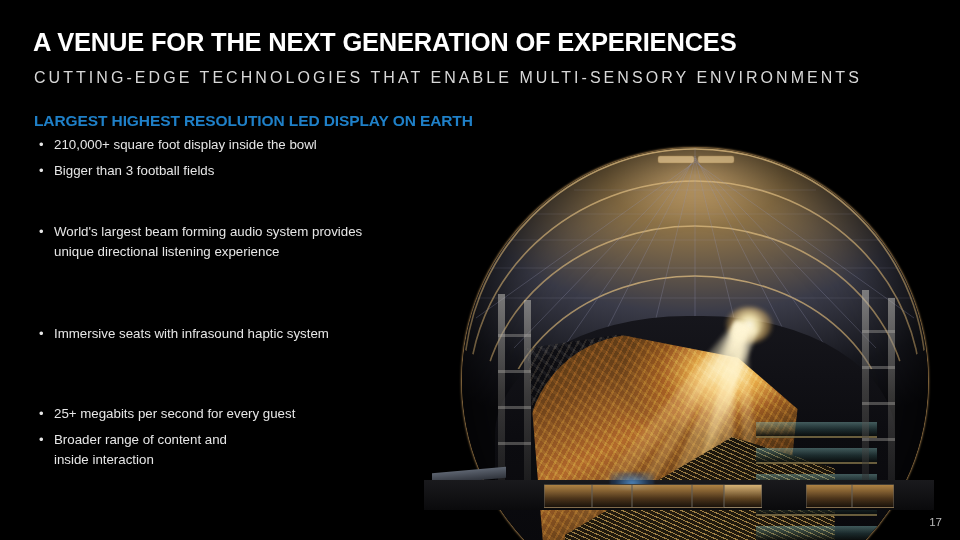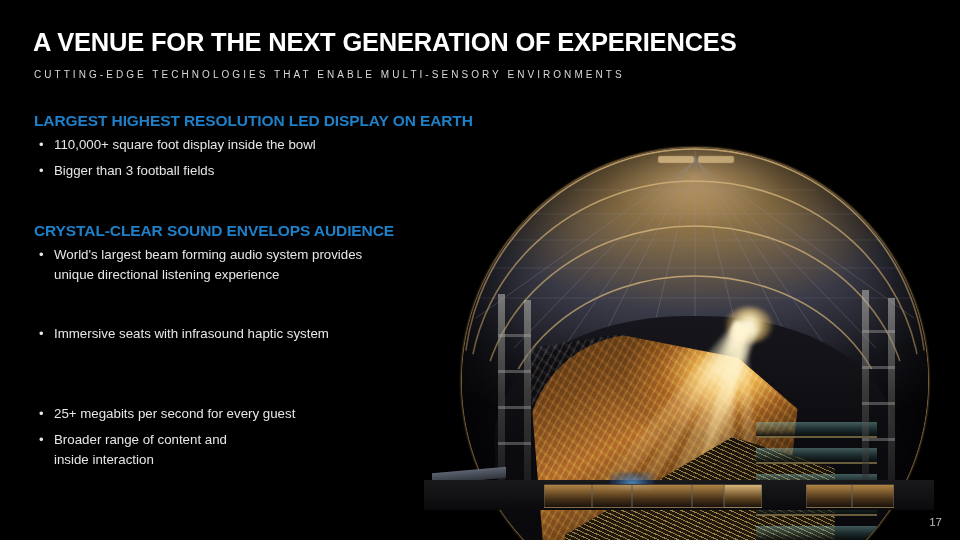--- a/index.html
+++ b/index.html
@@ -26,21 +26,21 @@
     font-size: 25.5px;
     font-weight: bold;
     color: #ffffff;
     letter-spacing: -0.2px;
     white-space: nowrap;
   }
   #slide-subtitle {
     position: absolute;
     left: 34px;
     top: 69px;
-    font-size: 10px;
+    font-size: 16px;
     font-weight: normal;
     color: #d8d8d8;
     letter-spacing: 3.05px;
     white-space: nowrap;
   }
 
   
   #content-column {
     position: absolute;
     left: 0;
@@ -404,31 +404,30 @@
     </div>
   </div>
 
   <div id="content-column">
 
     <div class="content-section" style="top:0px;">
       <div class="section-heading">LARGEST HIGHEST RESOLUTION LED DISPLAY ON EARTH</div>
       <ul class="bullet-list">
         <li class="bullet-item">
           <span class="bullet-marker">•</span>
-          <span class="bullet-text">110,000+ square foot display inside the bowl</span>
+          <span class="bullet-text">210,000+ square foot display inside the bowl</span>
         </li>
         <li class="bullet-item">
           <span class="bullet-marker">•</span>
           <span class="bullet-text">Bigger than 3 football fields</span>
         </li>
       </ul>
     </div>
 
     <div class="content-section" style="top:110px;">
-      <div class="section-heading">CRYSTAL-CLEAR SOUND ENVELOPS AUDIENCE</div>
       <ul class="bullet-list">
         <li class="bullet-item">
           <span class="bullet-marker">•</span>
           <span class="bullet-text">World's largest beam forming audio system provides
 unique directional listening experience</span>
         </li>
       </ul>
     </div>
 
     <div class="content-section" style="top:212px;">

